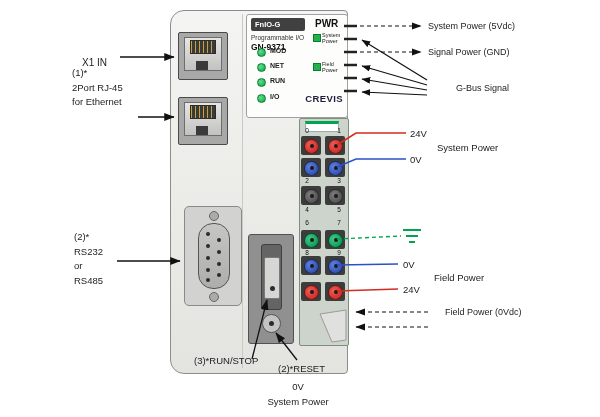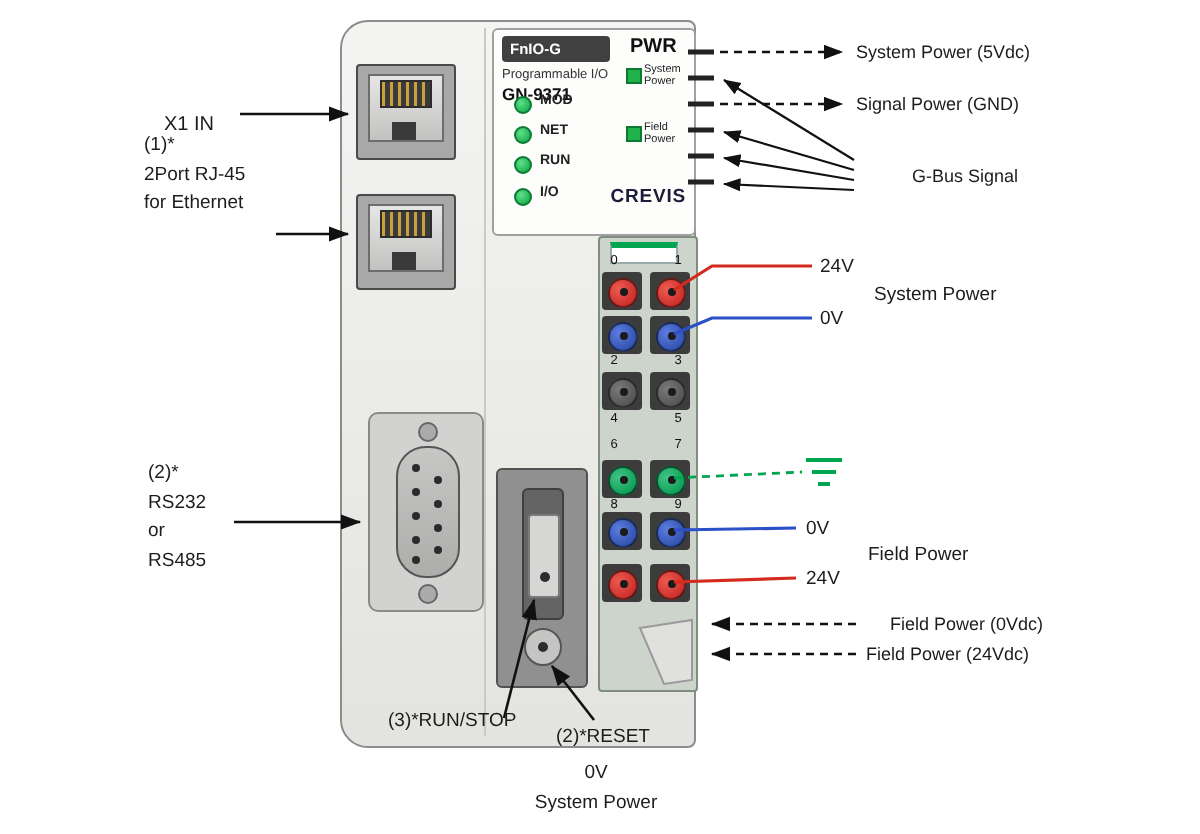--- a/index.html
+++ b/index.html
@@ -272,15 +272,14 @@
   <div class="lbl small" style="left:428px;top:46px;">Signal Power (GND)</div>
   <div class="lbl small" style="left:456px;top:82px;">G-Bus Signal</div>
 
   <div class="lbl" style="left:410px;top:127px;">24V</div>
   <div class="lbl" style="left:410px;top:153px;">0V</div>
   <div class="lbl" style="left:437px;top:141px;">System Power</div>
   <div class="lbl" style="left:403px;top:258px;">0V</div>
   <div class="lbl" style="left:403px;top:283px;">24V</div>
   <div class="lbl" style="left:434px;top:271px;">Field Power</div>
   <div class="lbl small" style="left:445px;top:306px;">Field Power (0Vdc)</div>
-  <div class="lbl small" style="left:433px;top:321px;">Field Power (24Vdc)</div>
 
 </div>
 
 </body></html>

